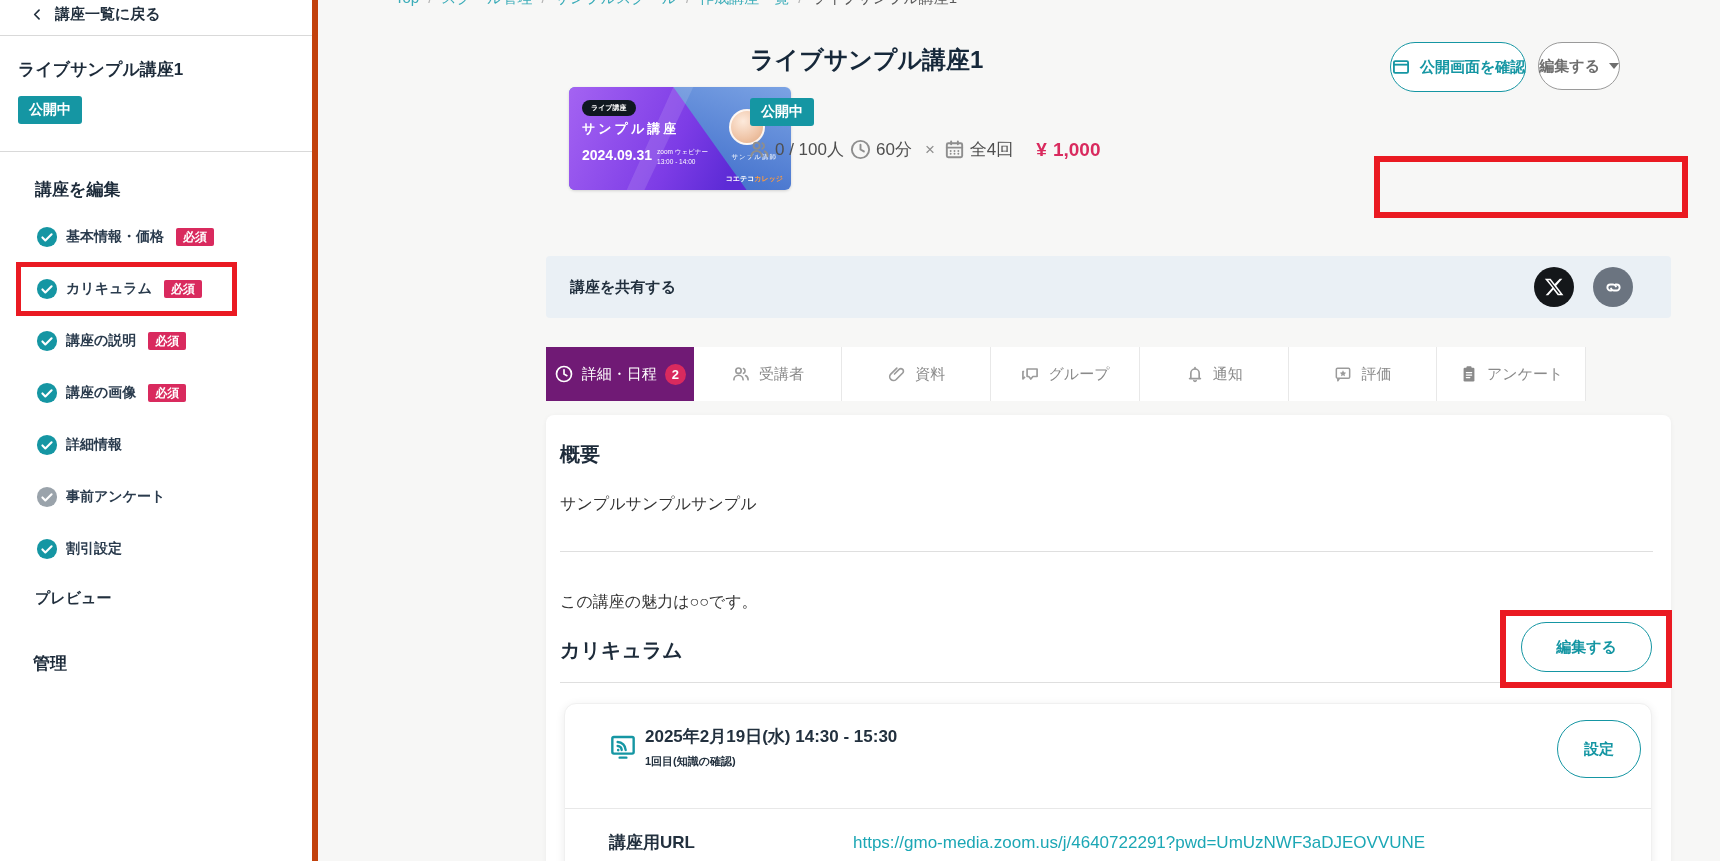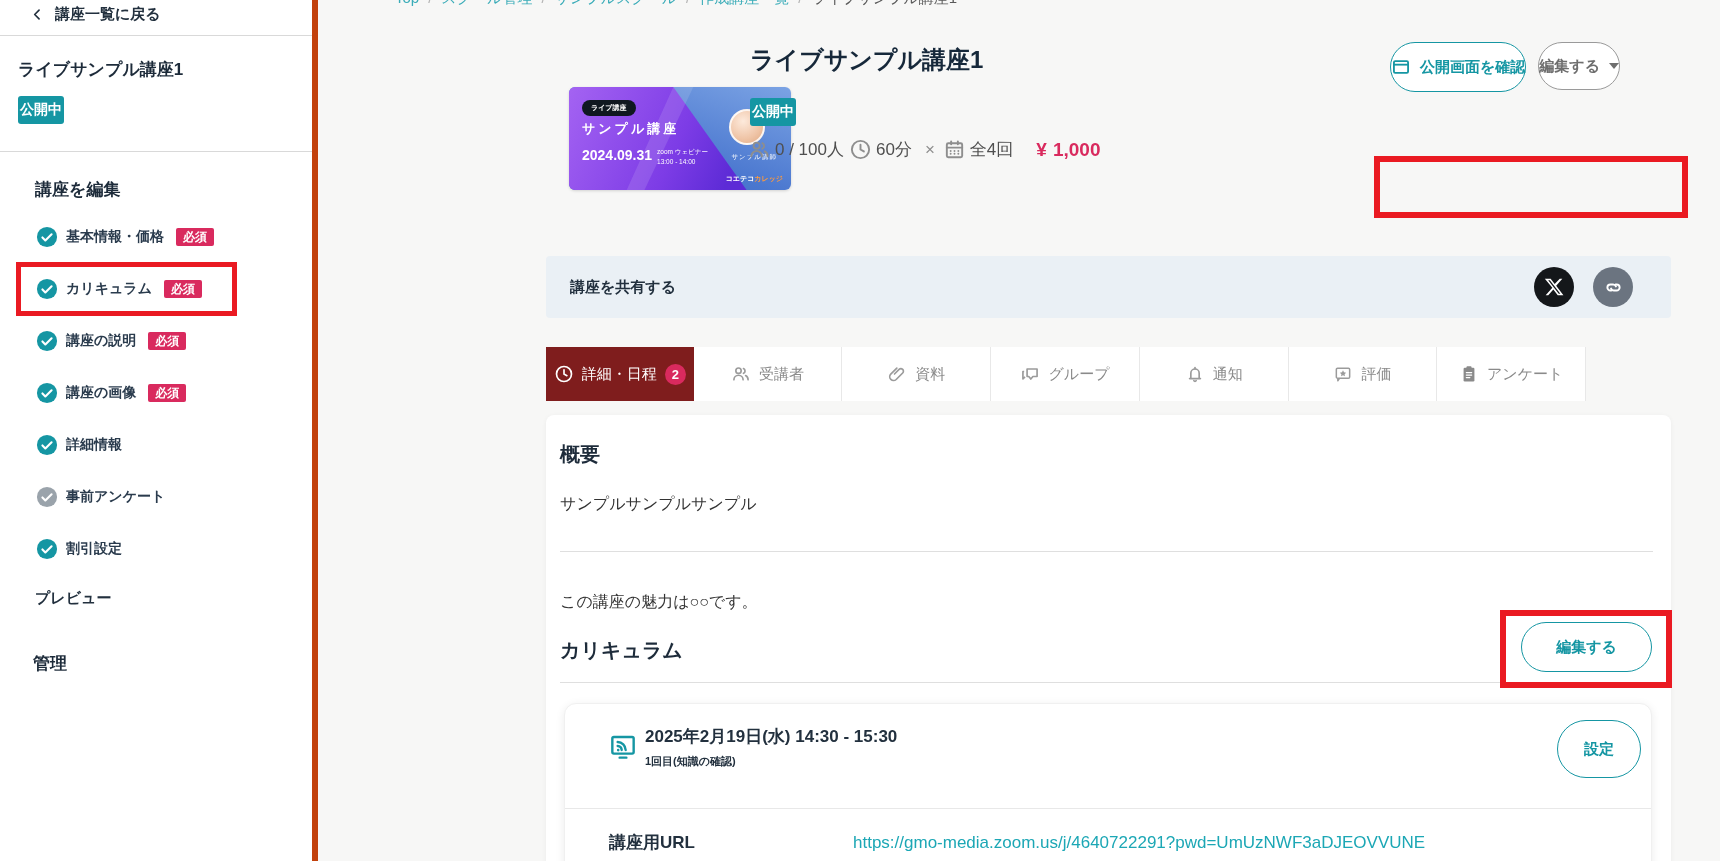--- a/index.html
+++ b/index.html
@@ -6,21 +6,21 @@
   html,body { background:#f7f7f6; }
   body { font-family:"Liberation Sans","DejaVu Sans",sans-serif; color:#22303e; }
   .screen { position:relative; width:1720px; height:861px; overflow:hidden; background:#f7f7f6; }
 
   
   .sidebar { position:absolute; left:0; top:0; width:318px; height:861px; background:#fff; border-right:6px solid #c2410c; }
   .s-back { display:flex; align-items:center; gap:10px; height:36px; padding:2px 18px 8px 30px; border-bottom:1px solid #d9d9d9; font-size:15px; font-weight:700; color:#22303e; cursor:pointer; }
   .s-back svg { width:15px; height:15px; stroke:#22303e; }
   .s-course { padding:22px 18px 27px 18px; border-bottom:1px solid #d9d9d9; }
   .s-course-title { font-size:17px; font-weight:800; color:#1d2b3a; }
-  .chip-teal { display:inline-block; margin-top:15px; background:#1596a3; color:#fff; font-size:14px; font-weight:700; padding:5px 2px; border-radius:3px; }
+  .chip-teal { display:inline-block; margin-top:15px; background:#1596a3; color:#fff; font-size:14px; font-weight:700; padding:5px 11px; border-radius:3px; }
   .s-heading { margin:26px 0 0 35px; font-size:17px; font-weight:800; color:#1d2b3a; }
   .s-items { margin-top:10px; }
   .s-item { display:flex; align-items:center; height:52px; padding-left:36px; cursor:pointer; }
   .s-item .check { width:22px; height:22px; flex:0 0 22px; }
   .s-item .lbl { margin-left:8px; font-size:14px; font-weight:700; color:#2a3b4d; }
   .badge-req { margin-left:12px; background:#d92a5e; color:#fff; font-size:12px; font-weight:700; padding:3px 7px; border-radius:2px; line-height:1; }
   .s-preview { margin:14px 0 0 35px; font-size:15px; font-weight:700; color:#22303e; cursor:pointer; }
   .s-manage { margin:44px 0 0 33px; font-size:17px; font-weight:800; color:#1d2b3a; cursor:pointer; }
 
   
@@ -69,21 +69,21 @@
   .circle-x { background:#14171a; }
   .circle-x svg { width:20px; height:20px; fill:#fff; }
   .circle-link { background:#6b7480; }
   .circle-link svg { width:21px; height:21px; stroke:#fff; fill:none; }
 
   
   .tabs { position:absolute; left:546px; top:347px; width:1040px; height:54px; display:flex; }
   .tab { flex:1; background:#fff; border-right:1px solid #e8e8e8; display:flex; align-items:center; justify-content:center; gap:8px; font-size:15px; color:#8a8a8a; cursor:pointer; }
   .tab svg { width:20px; height:20px; stroke:#9b9b9b; }
   .tab.filled-icon svg { fill:#8a8a8a; stroke:none; }
-  .tab.active { background:#7f1d1d; color:#fff; border-right:none; }
+  .tab.active { background:#701a75; color:#fff; border-right:none; }
   .tab.active svg { stroke:#fff; }
   .tab-badge { background:#d92a5e; color:#fff; width:21px; height:21px; border-radius:50%; font-size:13px; font-weight:700; display:flex; align-items:center; justify-content:center; }
 
   
   .main-card { position:absolute; left:546px; top:415px; width:1125px; height:500px; background:#fff; border-radius:8px 8px 0 0; box-shadow:0 1px 5px rgba(0,0,0,.05); }
   .h-section { position:absolute; left:14px; font-size:20px; font-weight:800; color:#1d2b3a; }
   .ov-heading { top:26px; }
   .ov-text { position:absolute; left:14px; top:79px; font-size:16px; color:#333; }
   .card-divider { position:absolute; left:14px; right:18px; border-top:1px solid #dfdfdf; }
   .div1 { top:136px; }

